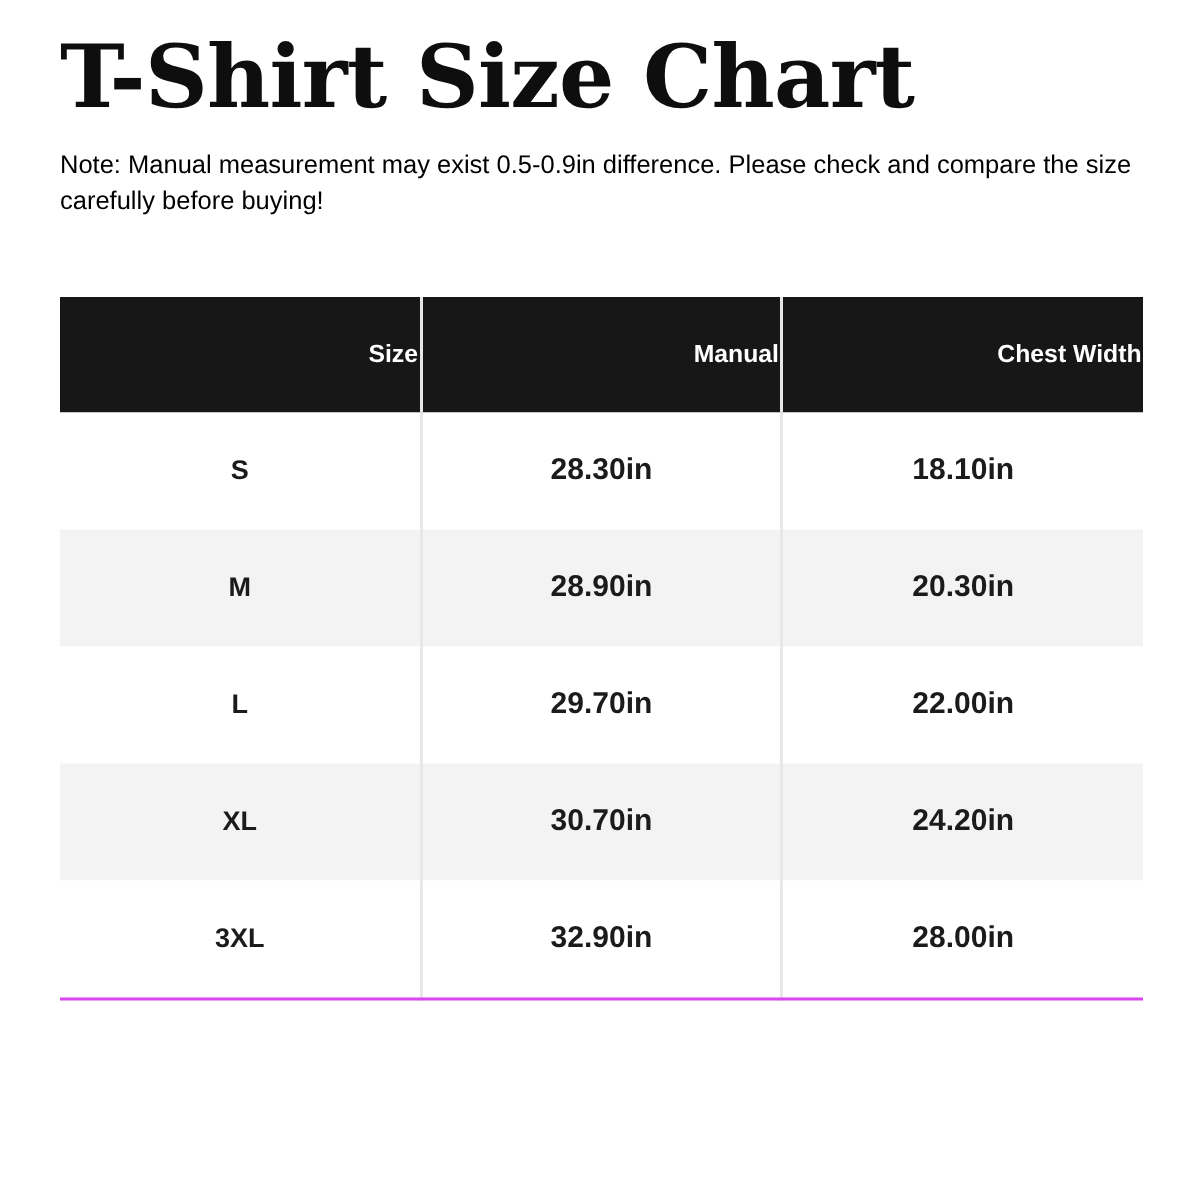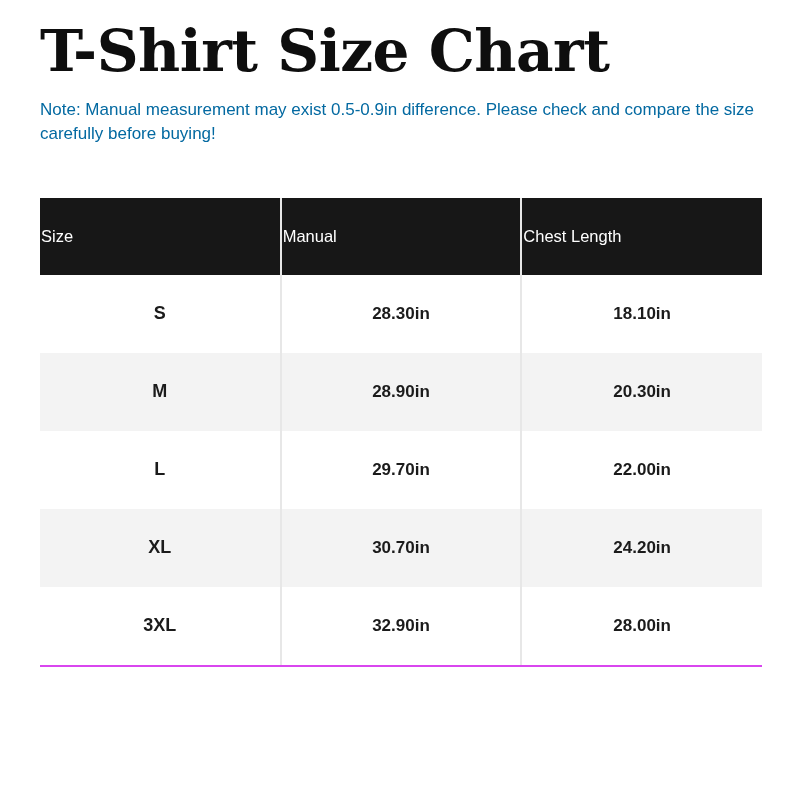--- a/index.html
+++ b/index.html
@@ -23,42 +23,42 @@
     font-size: 58px;
     line-height: 1.08;
     letter-spacing: -0.5px;
     color: #0e0e0e;
   }
   .note {
     margin: 15px 0 0 0;
     width: 734px;
     font-size: 17px;
     line-height: 24px;
-    color: #0369a1;
+    color: #000000;
   }
   table.size-table {
     margin-top: 52px;
     width: 722px;
     border-collapse: collapse;
     table-layout: fixed;
   }
   table.size-table th {
     background: #171717;
     color: #ffffff;
     height: 75px;
     font-size: 16.5px;
-    font-weight: 400;
-    text-align: left;
+    font-weight: 700;
+    text-align: right;
     vertical-align: middle;
   }
   table.size-table td {
     height: 76px;
     text-align: center;
     vertical-align: middle;
-    font-size: 17px;
+    font-size: 20px;
     font-weight: 700;
     color: #1b1b1b;
     background: #ffffff;
   }
   table.size-table td.size-cell {
     font-size: 18px;
   }
   table.size-table th:not(:last-child),
   table.size-table td:not(:last-child) {
     border-right: 2px solid #e7e7e7;
@@ -77,21 +77,21 @@
 
   <h1 class="title">T-Shirt Size Chart</h1>
 
   <p class="note">Note: Manual measurement may exist 0.5-0.9in difference. Please check and compare the size carefully before buying!</p>
 
   <table class="size-table">
     <thead>
       <tr>
         <th>Size</th>
         <th>Manual</th>
-        <th>Chest Length</th>
+        <th>Chest Width</th>
       </tr>
     </thead>
     <tbody>
       <tr>
         <td class="size-cell">S</td>
         <td>28.30in</td>
         <td>18.10in</td>
       </tr>
       <tr>
         <td class="size-cell">M</td>

